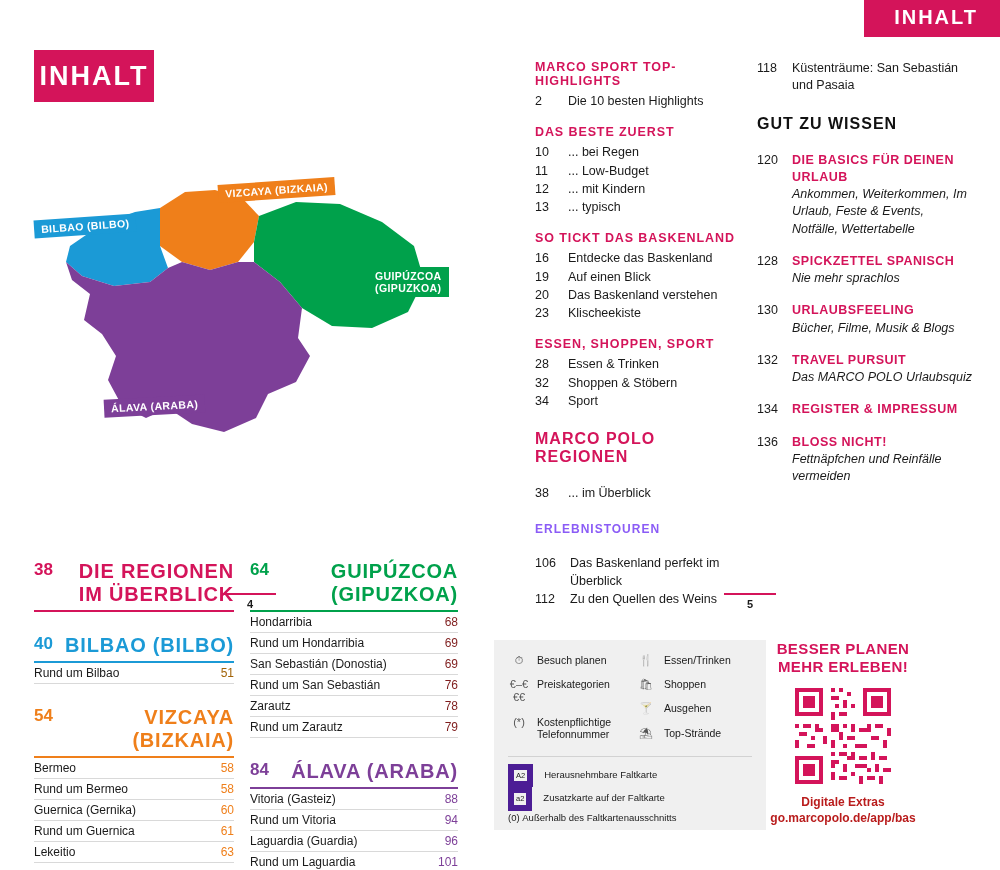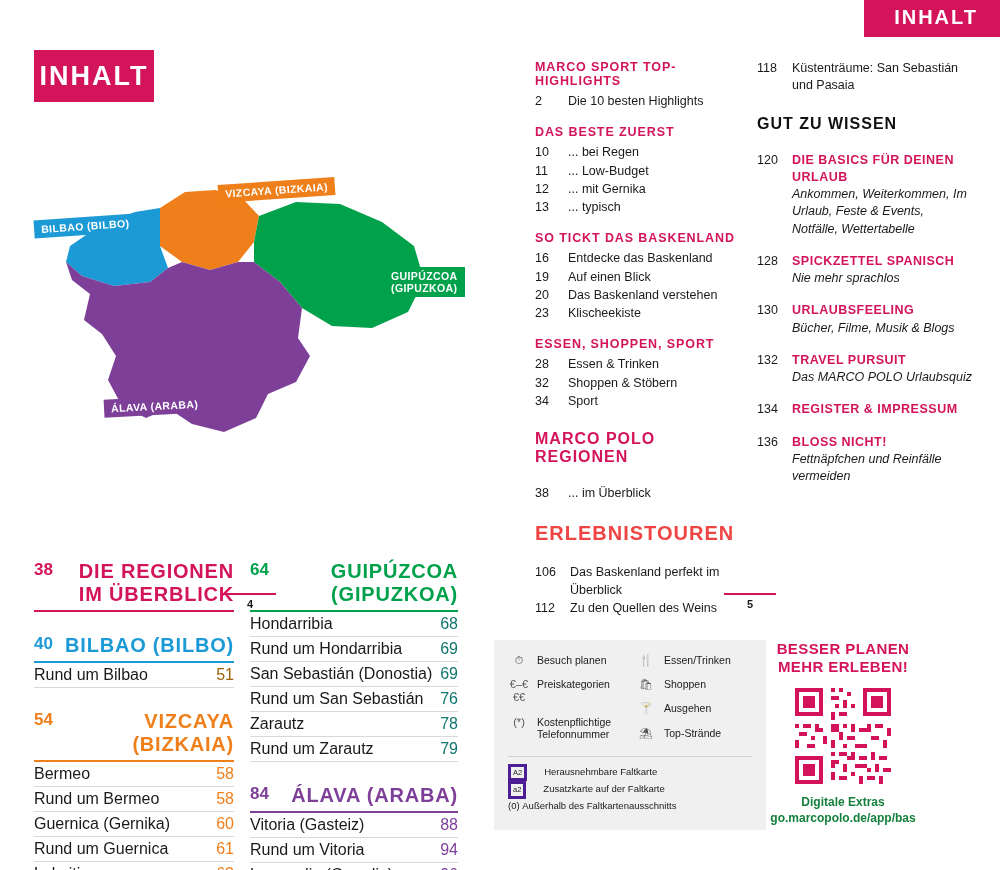--- a/index.html
+++ b/index.html
@@ -40,21 +40,21 @@
     position: absolute;
     color: #fff; font-size: 10.5px; font-weight: bold;
     padding: 3px 7px;
     letter-spacing: .4px;
     white-space: nowrap;
     line-height: 1.15;
     text-align: center;
   }
   .lbl-bilbao { background: #1b9ad6; left: 24px; top: 67px; transform: rotate(-4deg); }
   .lbl-vizcaya { background: #ef7f1a; left: 208px; top: 31px; transform: rotate(-4deg); }
-  .lbl-guipuzcoa { background: #00a14b; left: 374px; top: 117px; }
+  .lbl-guipuzcoa { background: #00a14b; left: 358px; top: 117px; }
   .lbl-alava { background: #7d3f98; left: 94px; top: 247px; transform: rotate(-3deg); }
 
   
   .regions { position: absolute; left: 34px; top: 560px; width: 432px; }
   .reg-col { position: absolute; top: 0; }
   .reg-col.left { left: 0; width: 200px; }
   .reg-col.right { left: 216px; width: 208px; }
 
   .reg-head {
     display: flex; align-items: flex-start;
@@ -73,43 +73,43 @@
   .reg-head.blue .num, .reg-head.blue .ttl { color: #1b9ad6; }
   .reg-head.orange { border-color: #ef7f1a; }
   .reg-head.orange .num, .reg-head.orange .ttl { color: #ef7f1a; }
   .reg-head.green { border-color: #00a14b; }
   .reg-head.green .num, .reg-head.green .ttl { color: #00a14b; }
   .reg-head.purple { border-color: #7d3f98; }
   .reg-head.purple .num, .reg-head.purple .ttl { color: #7d3f98; }
 
   .reg-row {
     display: flex; justify-content: space-between;
-    font-size: 16px; color: #1a1a1a;
+    font-size: 12px; color: #1a1a1a;
     padding: 3px 0 3px 0;
     border-bottom: 1px solid #d9d9d9;
   }
   .reg-row .pg { font-weight: normal; }
   .reg-row.blue .pg { color: #a16207; }
   .reg-row.orange .pg { color: #ef7f1a; }
-  .reg-row.green .pg { color: #0f766e; }
+  .reg-row.green .pg { color: #7f1d1d; }
   .reg-row.purple .pg { color: #7d3f98; }
   .sp-14 { height: 22px; }
 
   
   .toc-col { position: absolute; font-size: 12.5px; color: #1a1a1a; }
   .toc-c1 { left: 535px; top: 60px; width: 210px; }
   .toc-c2 { left: 757px; top: 60px; width: 215px; }
 
   .sec-title {
     font-size: 12.5px; font-weight: bold; letter-spacing: .9px;
     margin-bottom: 5px;
   }
   .sec-title.pink { color: #d4145a; }
   .sec-title.red-big { color: #d4145a; font-size: 16px; letter-spacing: 1px; }
-  .sec-title.green-big { color: #ef4444; font-size: 20px; letter-spacing: 1px; }
+  .sec-title.green-big { color: #8b5cf6; font-size: 12px; letter-spacing: 1px; }
   .sec-title.black-big { color: #111; font-size: 16px; letter-spacing: 1px; }
 
   .toc-item { display: flex; gap: 9px; line-height: 1.38; margin-bottom: 1px; }
   .toc-item .n { width: 24px; flex: none; text-align: left; color: #1a1a1a; }
   .toc-item .n.w3 { width: 26px; }
   .toc-item .t { flex: 1; }
   .toc-item .t.bold-pink { color: #d4145a; font-weight: bold; letter-spacing: .5px; }
   .toc-item .t .sub { display: block; font-style: italic; font-weight: normal; color: #1a1a1a; letter-spacing: 0; }
   .gap { height: 14px; }
   .gap-lg { height: 19px; }
@@ -121,29 +121,29 @@
     background: #f0f0f0;
     padding: 14px 14px 10px 14px;
     font-size: 10.5px; color: #1a1a1a;
   }
   .legend-grid { display: flex; gap: 10px; }
   .legend-col { width: 50%; }
   .legend-row { display: flex; align-items: flex-start; gap: 7px; margin-bottom: 11px; line-height: 1.2; }
   .legend-row .ic { width: 22px; flex: none; text-align: center; color: #555; font-size: 11px; }
   .legend-foot { margin-top: 4px; border-top: 1px solid #d2d2d2; padding-top: 7px; font-size: 9.5px; line-height: 1.55; }
   .legend-foot .box {
-    display: inline-block; border: 3px solid #4c1d95; font-size: 7.5px;
-    padding: 0 2px; margin-right: 17px; vertical-align: middle;
+    display: inline-block; border: 6px solid #4c1d95; font-size: 7.5px;
+    padding: 0 2px; margin-right: 11px; vertical-align: middle;
   }
 
   
   .promo { position: absolute; left: 758px; top: 640px; width: 170px; text-align: center; }
   .promo .head { color: #d4145a; font-weight: bold; font-size: 15px; line-height: 1.2; letter-spacing: .4px; }
   .qr { width: 96px; height: 96px; margin: 12px auto 10px auto; background: #fff; }
-  .promo .sub { color: #15803d; font-weight: bold; font-size: 12px; line-height: 1.35; }
+  .promo .sub { color: #b91c1c; font-weight: bold; font-size: 12px; line-height: 1.35; }
 
   
   .pgnum { position: absolute; bottom: 16px; font-size: 11px; font-weight: bold; color: #1a1a1a; text-align: center; }
   .pgnum .bar { width: 52px; height: 2px; background: #d4145a; margin: 0 auto 3px auto; }
   .pg-left { left: 224px; width: 52px; }
   .pg-right { left: 724px; width: 52px; }
 </style>
 </head>
 <body>
 
@@ -289,21 +289,21 @@
     <div class="toc-item">
       <span class="n">10</span>
       <span class="t">... bei Regen</span>
     </div>
     <div class="toc-item">
       <span class="n">11</span>
       <span class="t">... Low-Budget</span>
     </div>
     <div class="toc-item">
       <span class="n">12</span>
-      <span class="t">... mit Gernika</span>
+      <span class="t">... mit Kindern</span>
     </div>
     <div class="toc-item">
       <span class="n">13</span>
       <span class="t">... typisch</span>
     </div>
 
     <div class="gap"></div>
     <div class="sec-title pink">SO TICKT DAS BASKENLAND</div>
     <div class="toc-item">
       <span class="n">16</span>

